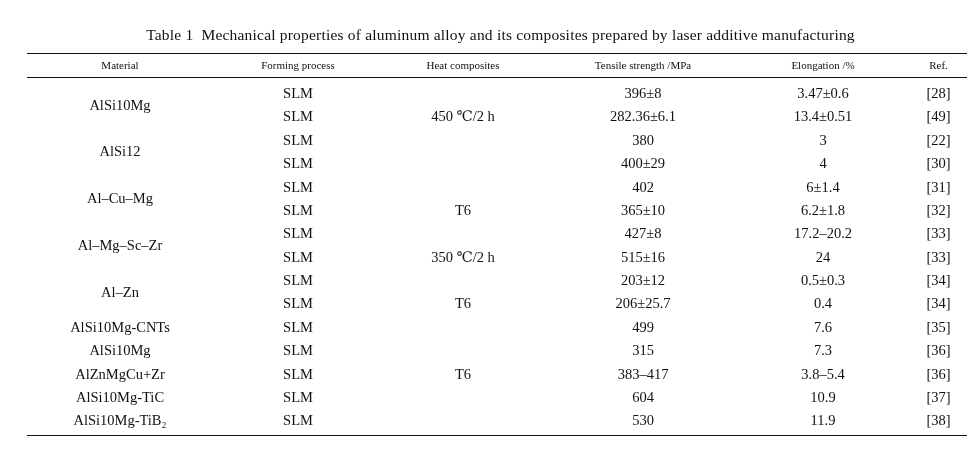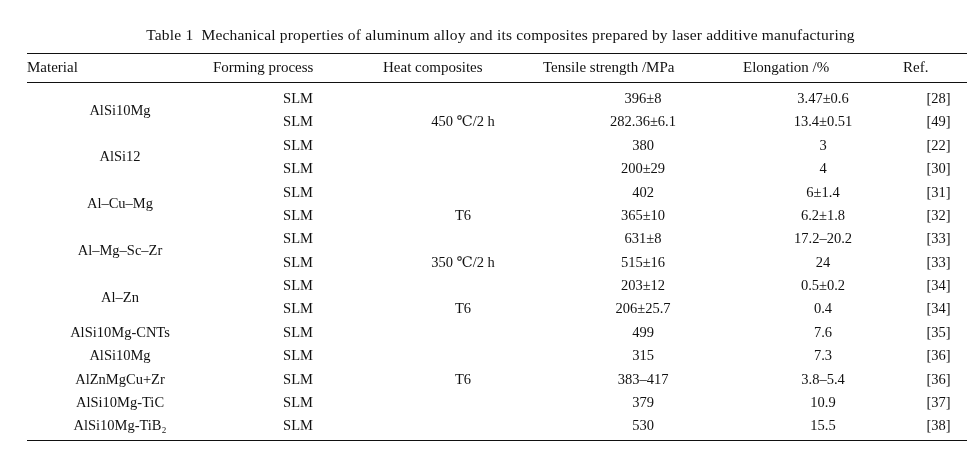--- a/index.html
+++ b/index.html
@@ -31,23 +31,23 @@
     margin-right: 8px;
   }
   table.props {
     width: 947px;
     border-collapse: collapse;
     table-layout: fixed;
     font-size: 14.5px;
   }
   table.props thead th {
     font-weight: normal;
-    font-size: 15px;
+    font-size: 11px;
     padding: 5px 0 6px 0;
-    text-align: left;
+    text-align: center;
     border-top: 1.6px solid #111;
     border-bottom: 1px solid #111;
     white-space: nowrap;
   }
   table.props tbody td {
     text-align: center;
     padding: 3.2px 0 3.2px 0;
     vertical-align: middle;
     white-space: nowrap;
   }
@@ -120,21 +120,21 @@
           <td class="mat-cell" rowspan="2">AlSi12</td>
           <td>SLM</td>
           <td></td>
           <td>380</td>
           <td>3</td>
           <td>[22]</td>
         </tr>
         <tr>
           <td>SLM</td>
           <td></td>
-          <td>200±29</td>
+          <td>400±29</td>
           <td>4</td>
           <td>[30]</td>
         </tr>
         <tr>
           <td class="mat-cell" rowspan="2">Al–Cu–Mg</td>
           <td>SLM</td>
           <td></td>
           <td>402</td>
           <td>6±1.4</td>
           <td>[31]</td>
@@ -143,37 +143,37 @@
           <td>SLM</td>
           <td>T6</td>
           <td>365±10</td>
           <td>6.2±1.8</td>
           <td>[32]</td>
         </tr>
         <tr>
           <td class="mat-cell" rowspan="2">Al–Mg–Sc–Zr</td>
           <td>SLM</td>
           <td></td>
-          <td>631±8</td>
+          <td>427±8</td>
           <td>17.2–20.2</td>
           <td>[33]</td>
         </tr>
         <tr>
           <td>SLM</td>
           <td>350 ℃/2 h</td>
           <td>515±16</td>
           <td>24</td>
           <td>[33]</td>
         </tr>
         <tr>
           <td class="mat-cell" rowspan="2">Al–Zn</td>
           <td>SLM</td>
           <td></td>
           <td>203±12</td>
-          <td>0.5±0.2</td>
+          <td>0.5±0.3</td>
           <td>[34]</td>
         </tr>
         <tr>
           <td>SLM</td>
           <td>T6</td>
           <td>206±25.7</td>
           <td>0.4</td>
           <td>[34]</td>
         </tr>
         <tr>
@@ -197,29 +197,29 @@
           <td>SLM</td>
           <td>T6</td>
           <td>383–417</td>
           <td>3.8–5.4</td>
           <td>[36]</td>
         </tr>
         <tr>
           <td class="mat-cell">AlSi10Mg-TiC</td>
           <td>SLM</td>
           <td></td>
-          <td>379</td>
+          <td>604</td>
           <td>10.9</td>
           <td>[37]</td>
         </tr>
         <tr>
           <td class="mat-cell">AlSi10Mg-TiB₂</td>
           <td>SLM</td>
           <td></td>
           <td>530</td>
-          <td>15.5</td>
+          <td>11.9</td>
           <td>[38]</td>
         </tr>
       </tbody>
   </table>
 
   <div class="bottom-rule"></div>
 </div>
 
 </body></html>

